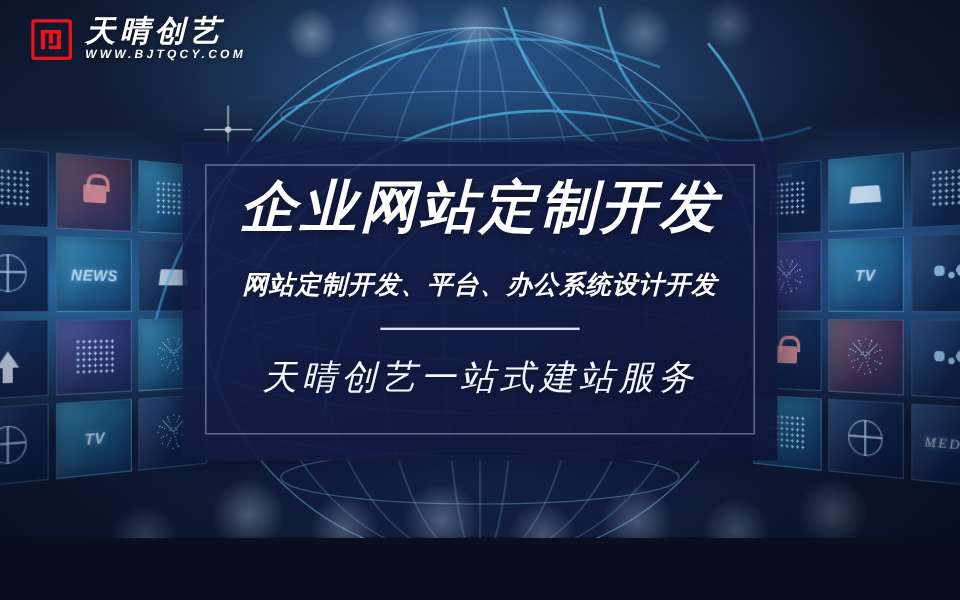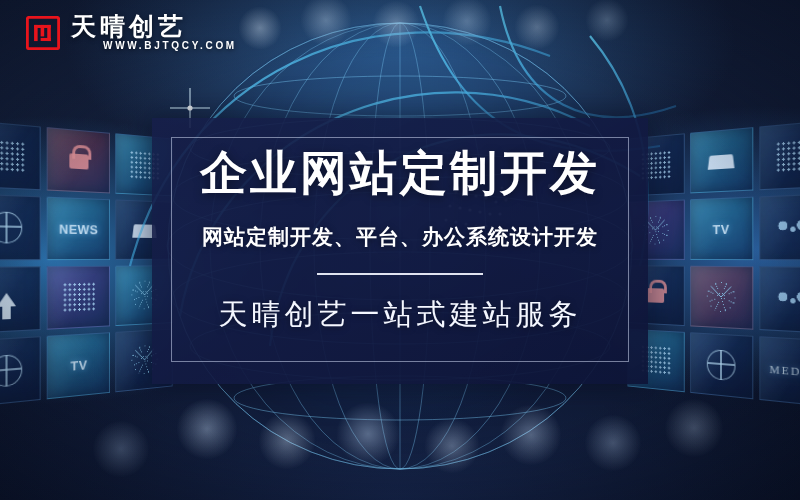--- a/index.html
+++ b/index.html
@@ -9,23 +9,24 @@
     background: #0a0f1f;
   }
   body {
     font-family: "Liberation Sans", "DejaVu Sans", sans-serif;
   }
 
   
   .banner {
     position: relative;
     width: 800px;
-    height: 500px;
+    height: 448px;
     overflow: hidden;
     background: #101a33;
+    font-style: italic;
   }
 
   
   .bg-base {
     position: absolute;
     inset: 0;
     background:
       radial-gradient(ellipse 60% 45% at 50% 8%, #2d5b8e 0%, rgba(25,45,85,0) 70%),
       radial-gradient(ellipse 45% 40% at 6% 52%, #2b6ea8 0%, rgba(18,35,70,0) 72%),
       radial-gradient(ellipse 45% 40% at 95% 50%, #2a5f9c 0%, rgba(18,35,70,0) 72%),
@@ -272,21 +273,20 @@
     text-shadow: 0 1px 5px rgba(0,0,0,.55);
   }
   .brand-url {
     font-family: "Liberation Sans", "DejaVu Sans", sans-serif;
     font-weight: 700;
     font-size: 10px;
     letter-spacing: 2.7px;
     color: #ffffff;
     line-height: 1;
     text-shadow: 0 1px 4px rgba(0,0,0,.6);
-    margin-left: 32px;
   }
 
   
   .vignette {
     position: absolute; inset: 0; pointer-events: none;
     background: radial-gradient(ellipse 78% 70% at 50% 50%, rgba(0,0,0,0) 55%, rgba(4,8,22,.55) 100%);
   }
 </style>
 </head>
 <body>

